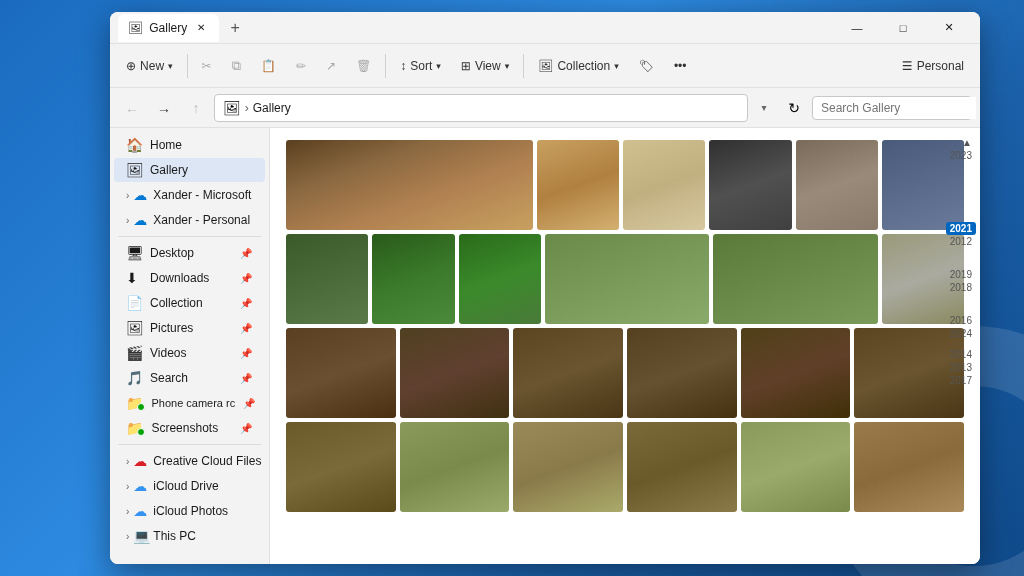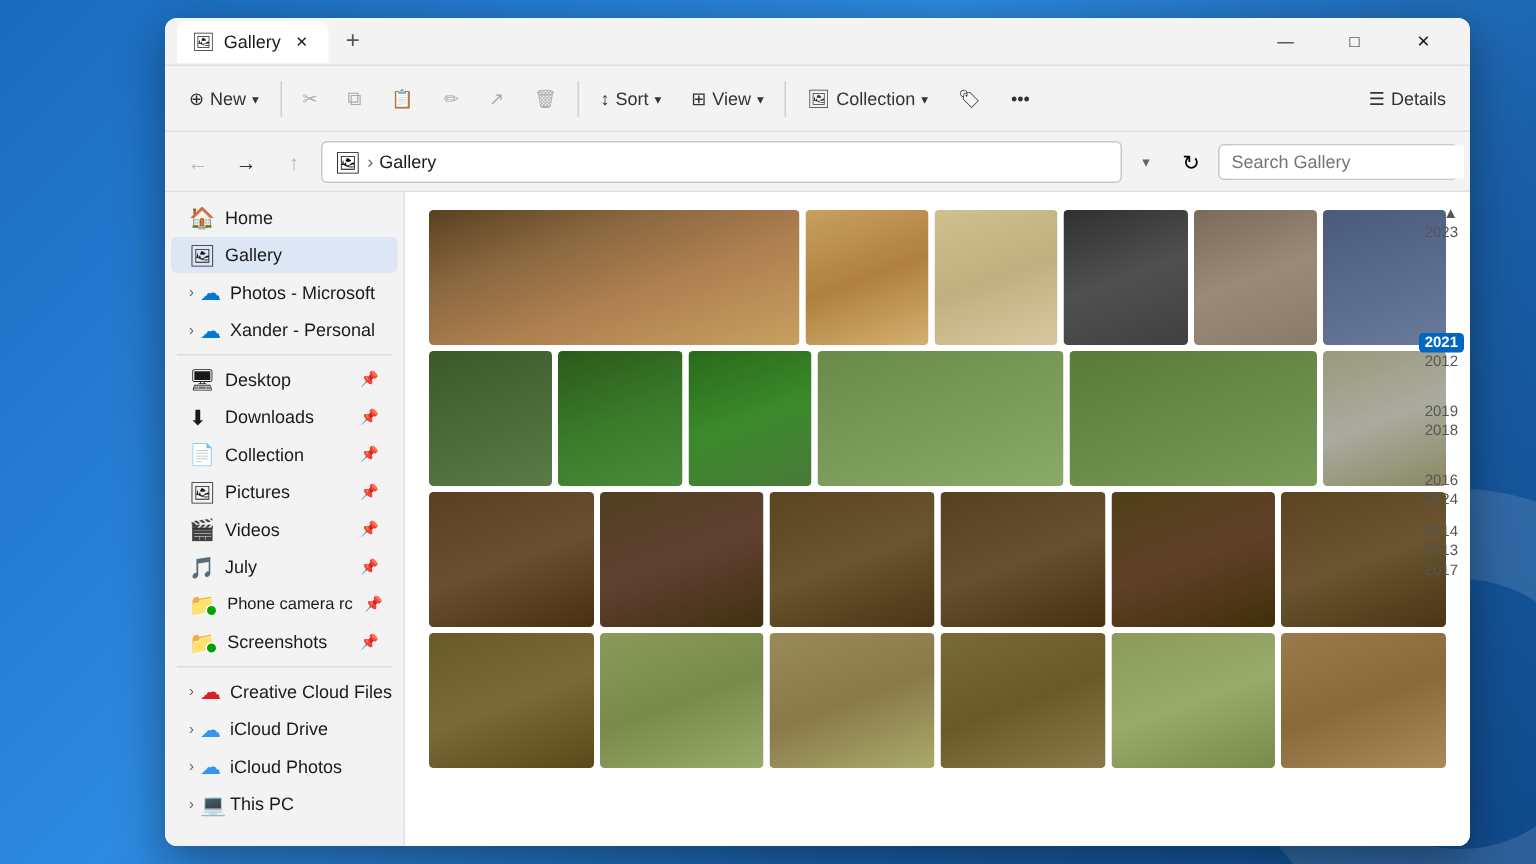--- a/index.html
+++ b/index.html
@@ -363,21 +363,21 @@
       </div>
       <div class="cmd-btn">
         <span>🏷</span>
       </div>
       <div class="cmd-btn">
         <span>•••</span>
       </div>
       <div class="cmd-spacer"></div>
       <div class="cmd-btn">
         <span>☰</span>
-        <span>Details</span>
+        <span>Personal</span>
       </div>
     </div>
 
     <div class="address-bar">
       <div class="nav-btn disabled">←</div>
       <div class="nav-btn">→</div>
       <div class="nav-btn disabled">↑</div>
       <div class="address-path">
         <span style="font-size:14px;">🖼</span>
         <span class="path-sep">›</span>
@@ -402,21 +402,21 @@
           <span class="sidebar-icon">🏠</span>
           <span>Home</span>
         </div>
         <div class="sidebar-item active">
           <span class="sidebar-icon">🖼</span>
           <span>Gallery</span>
         </div>
         <div class="sidebar-item section-header">
           <span class="sidebar-chevron">›</span>
           <span class="sidebar-icon" style="color:#0078d4;">☁</span>
-          <span>Photos - Microsoft</span>
+          <span>Xander - Microsoft</span>
         </div>
         <div class="sidebar-item section-header">
           <span class="sidebar-chevron">›</span>
           <span class="sidebar-icon" style="color:#0078d4;">☁</span>
           <span>Xander - Personal</span>
         </div>
         <div class="sidebar-divider"></div>
         <div class="sidebar-item">
           <span class="sidebar-icon">🖥</span>
           <span>Desktop</span>
@@ -437,21 +437,21 @@
           <span>Pictures</span>
           <span class="sidebar-pin">📌</span>
         </div>
         <div class="sidebar-item">
           <span class="sidebar-icon">🎬</span>
           <span>Videos</span>
           <span class="sidebar-pin">📌</span>
         </div>
         <div class="sidebar-item">
           <span class="sidebar-icon">🎵</span>
-          <span>July</span>
+          <span>Search</span>
           <span class="sidebar-pin">📌</span>
         </div>
         <div class="sidebar-item">
           <span style="position:relative;display:inline-block;">
             <span class="sidebar-icon">📁</span>
             <span style="position:absolute;bottom:0;right:-2px;width:8px;height:8px;background:#00a300;border-radius:50%;border:1px solid white;"></span>
           </span>
           <span style="font-size:11px;">Phone camera rc</span>
           <span class="sidebar-pin">📌</span>
         </div>

